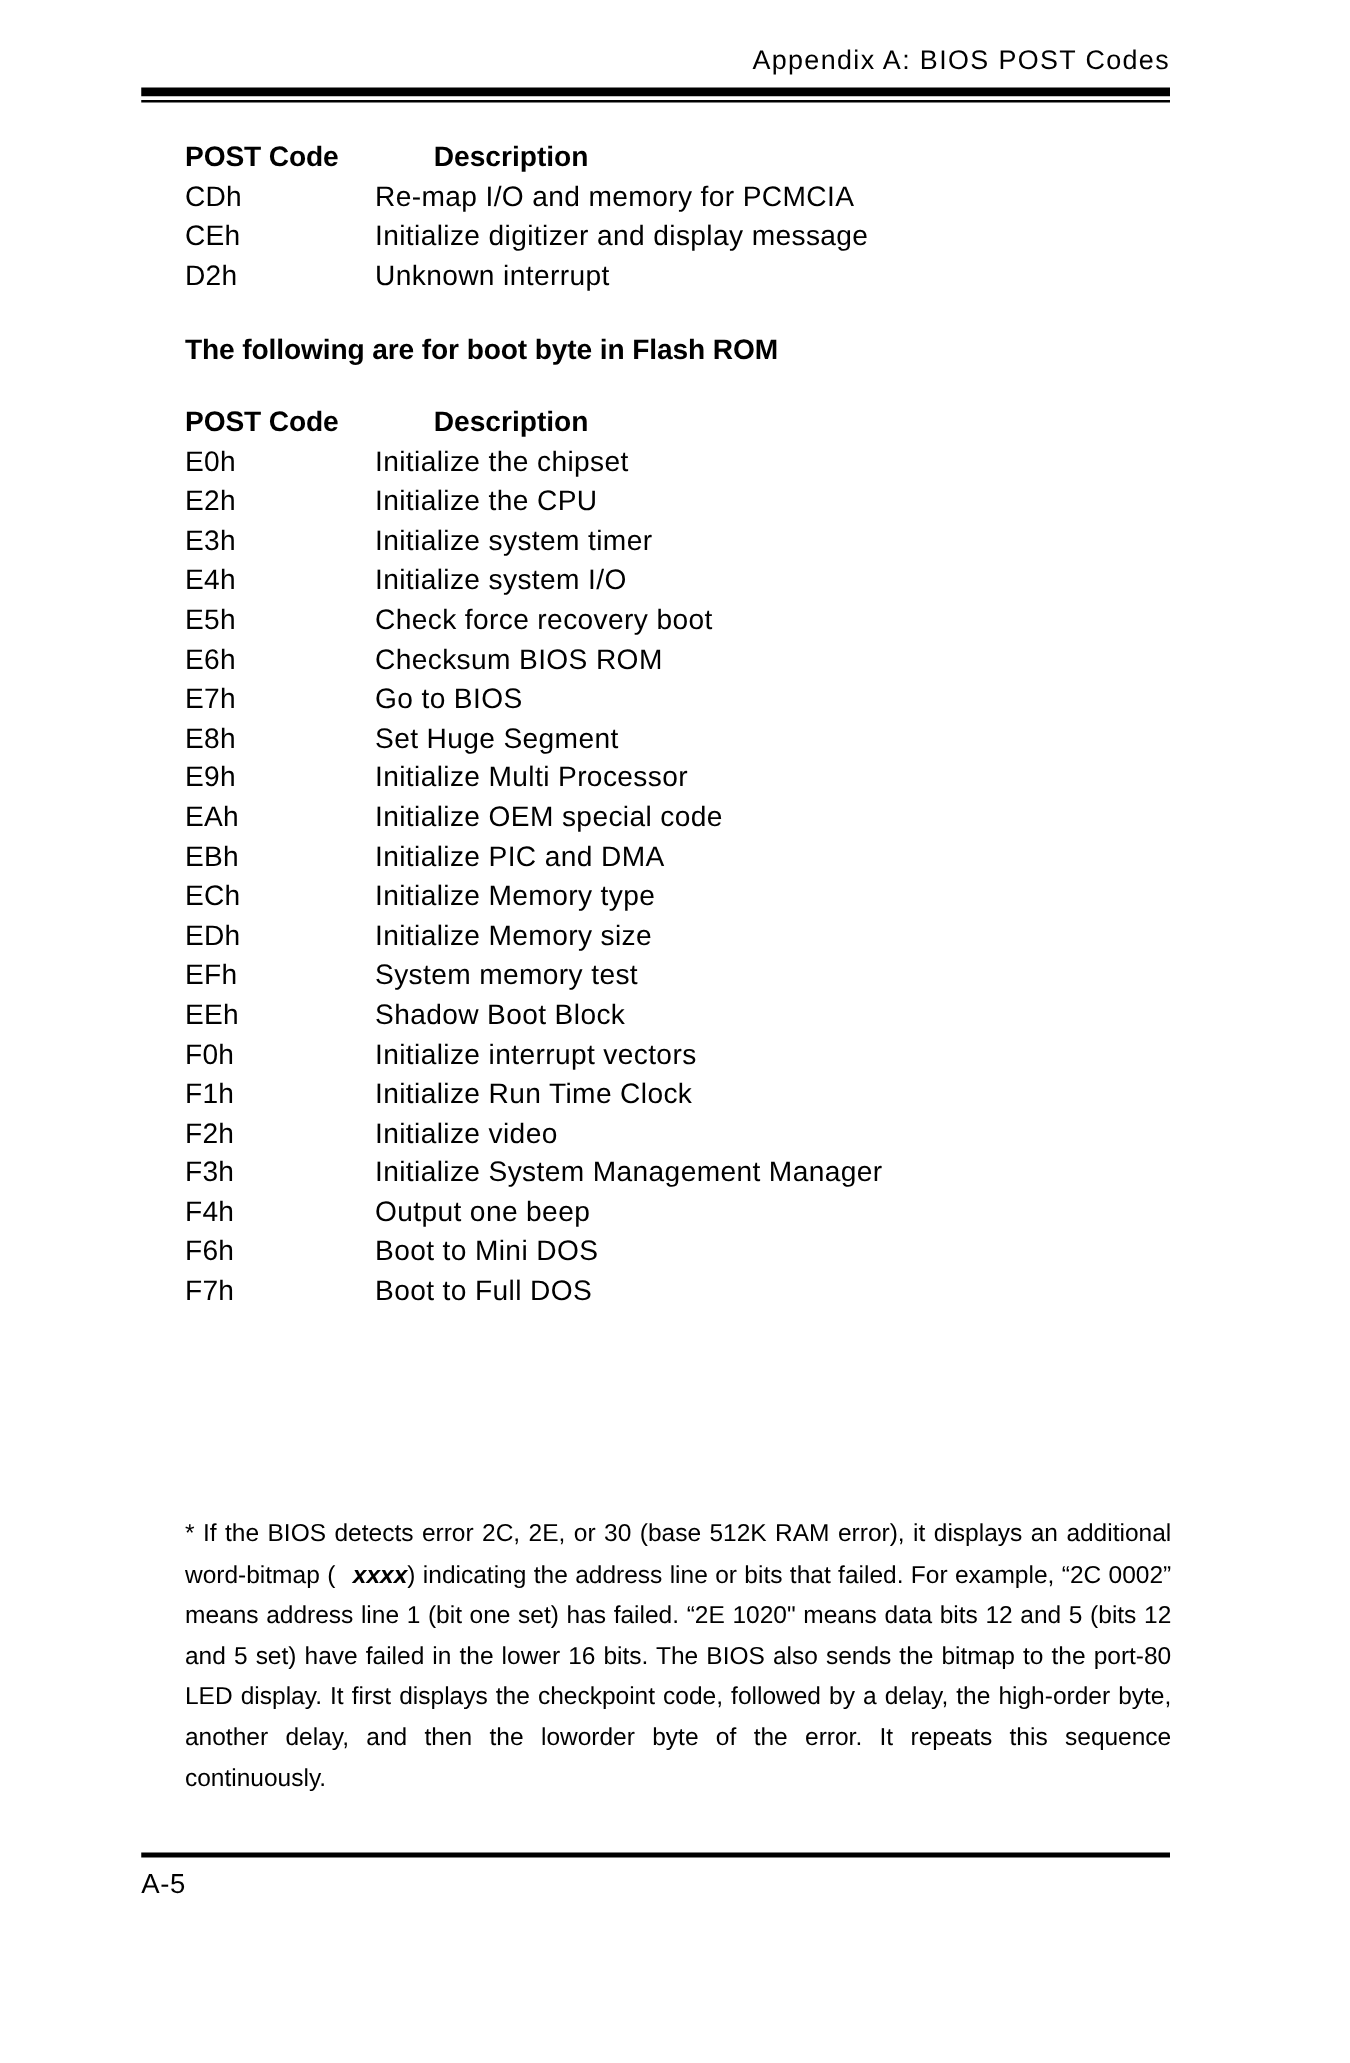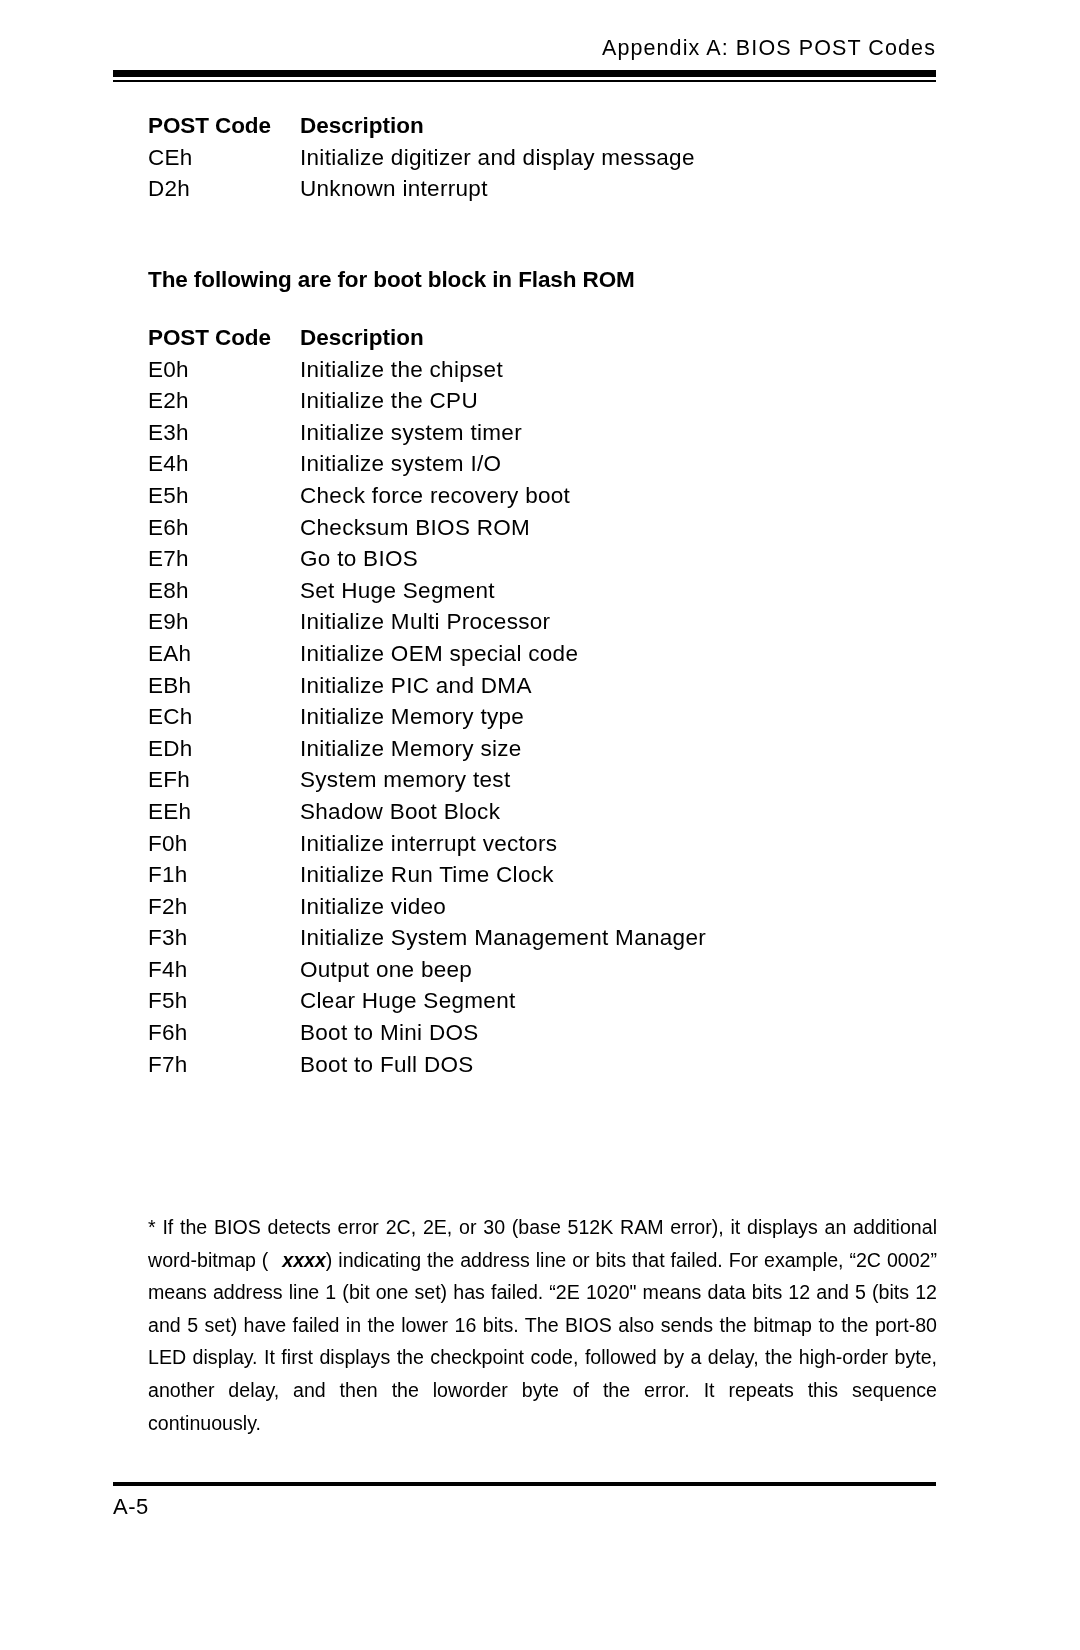--- a/index.html
+++ b/index.html
@@ -73,21 +73,21 @@
   }
   .trow .desc {
     flex: 1 1 auto;
     letter-spacing: 0.3px;
   }
   .thead {
     font-weight: bold;
     letter-spacing: 0px;
   }
   .thead .code { letter-spacing: -0.1px; }
-  .thead .desc { letter-spacing: 0px; }
+  .thead .desc { letter-spacing: 0px; margin-left: 47px; }
 
   #table-one { top: 113px; }
   #table-two { top: 325px; }
 
   .section-heading {
     position: absolute;
     left: 148px;
     top: 267px;
     font-size: 22.5px;
     font-weight: bold;
@@ -140,30 +140,34 @@
   <div class="header">Appendix A: BIOS POST Codes</div>
   <div class="rule-thick"></div>
   <div class="rule-thin"></div>
 
   <div class="table" id="table-one">
     <div class="trow thead">
       <span class="code">POST Code</span>
       <span class="desc">Description</span>
     </div>
     <div class="trow">
+      <span class="code">CDh</span>
+      <span class="desc">Re-map I/O and memory for PCMCIA</span>
+    </div>
+    <div class="trow">
       <span class="code">CEh</span>
       <span class="desc">Initialize digitizer and display message</span>
     </div>
     <div class="trow">
       <span class="code">D2h</span>
       <span class="desc">Unknown interrupt</span>
     </div>
   </div>
 
-  <div class="section-heading">The following are for boot block in Flash ROM</div>
+  <div class="section-heading">The following are for boot byte in Flash ROM</div>
 
   <div class="table" id="table-two">
     <div class="trow thead">
       <span class="code">POST Code</span>
       <span class="desc">Description</span>
     </div>
     <div class="trow">
       <span class="code">E0h</span>
       <span class="desc">Initialize the chipset</span>
     </div>
@@ -237,24 +241,20 @@
     </div>
     <div class="trow">
       <span class="code">F3h</span>
       <span class="desc">Initialize System Management Manager</span>
     </div>
     <div class="trow">
       <span class="code">F4h</span>
       <span class="desc">Output one beep</span>
     </div>
     <div class="trow">
-      <span class="code">F5h</span>
-      <span class="desc">Clear Huge Segment</span>
-    </div>
-    <div class="trow">
       <span class="code">F6h</span>
       <span class="desc">Boot to Mini DOS</span>
     </div>
     <div class="trow">
       <span class="code">F7h</span>
       <span class="desc">Boot to Full DOS</span>
     </div>
   </div>
 
   <div class="footnote"><span>* If the BIOS detects error 2C, 2E, or 30 (base 512K RAM error), it displays an additional word-bitmap (</span><span class="emph">xxxx</span><span>) indicating the address line or bits that failed.  For example, “2C 0002” means address line 1 (bit one set) has failed.  “2E 1020" means data bits 12 and 5 (bits 12 and 5 set) have failed in the lower 16 bits.  The BIOS also sends the bitmap to the port-80 LED display.  It first displays the checkpoint code, followed by a delay, the high-order byte, another delay, and then the loworder byte of the error.  It repeats this sequence continuously.</span></div>

